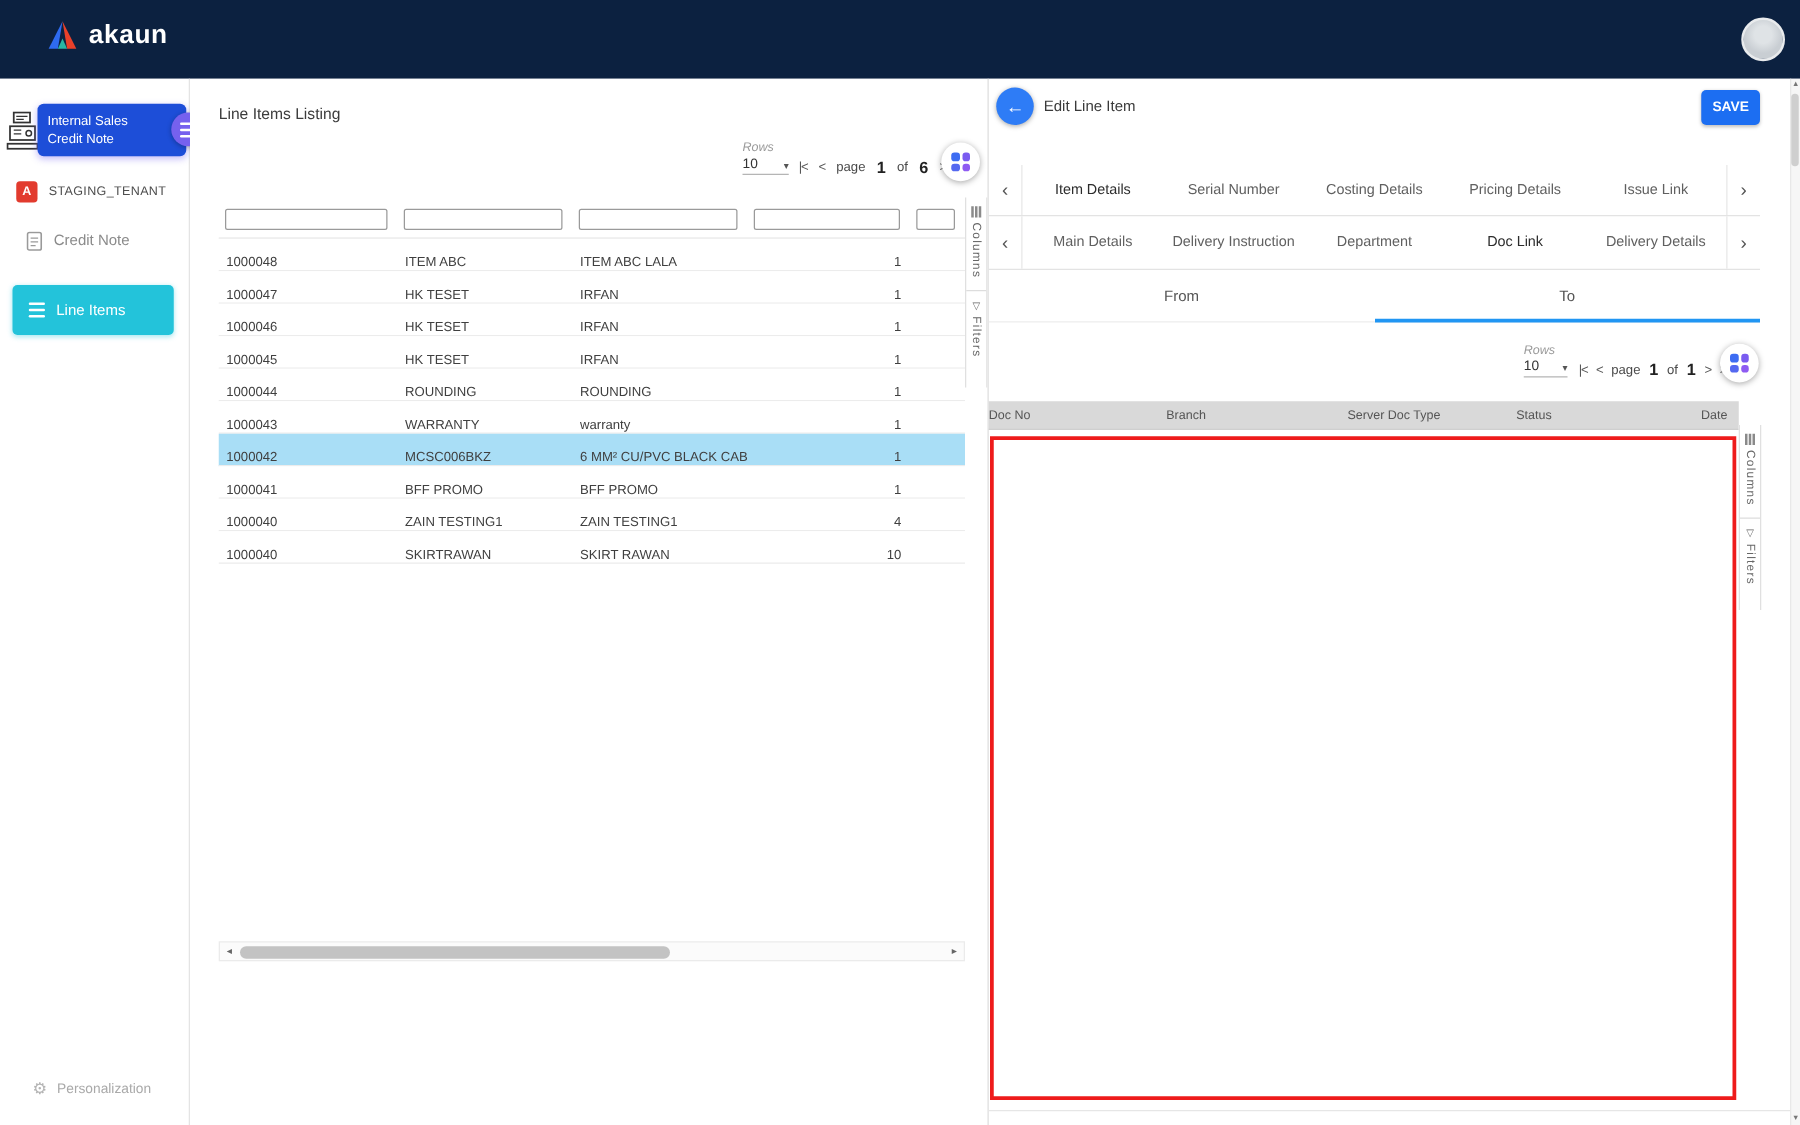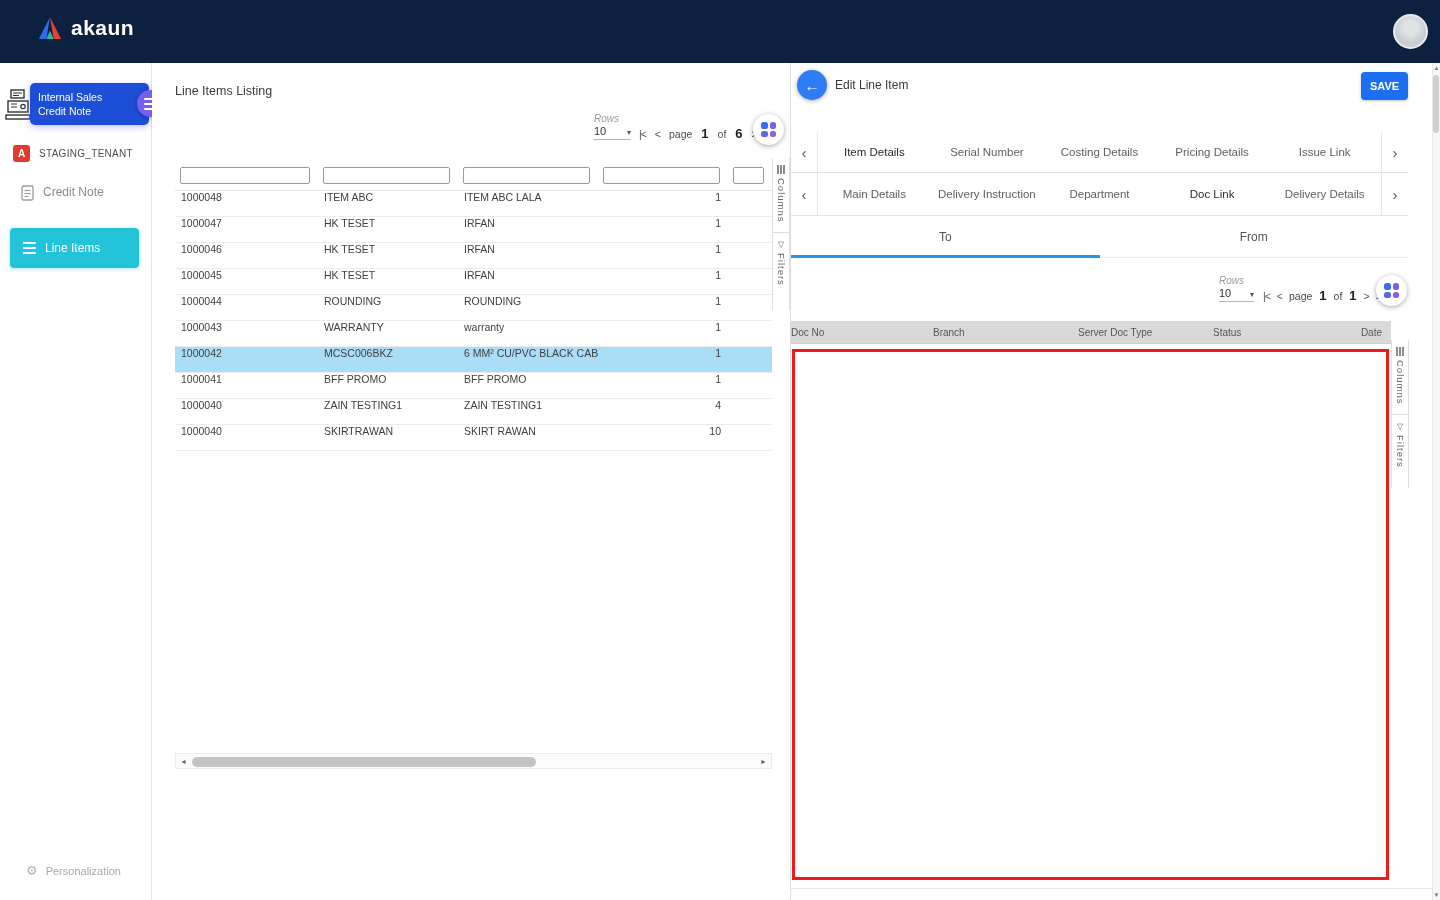--- a/index.html
+++ b/index.html
@@ -83,21 +83,21 @@
   .ltable { position:absolute; left:23px; top:95px; width:597px; }
   .lt-head { display:flex; height:24px; background:#e1e1e1; align-items:center; font-size:10.5px; color:#555;
              border-bottom:1px solid #d0d0d0; }
   .c { padding-left:6px; overflow:hidden; white-space:nowrap; }
   .c1 { width:143px; flex:none; } .c2 { width:140px; flex:none; } .c3 { width:140px; flex:none; }
   .c4 { width:130px; flex:none; text-align:right; padding-right:7px; } .c5 { flex:1; }
   .lt-filter { display:flex; height:33px; align-items:center; border-bottom:1px solid #e4e4e4; background:#fff; }
   .lt-filter .c { padding:0 8px 0 5px; }
   .lt-filter input { width:100%; height:17px; border:1px solid #9a9a9a; border-radius:2px; outline:none;
                      font-size:10px; padding:0 3px; font-family:"Liberation Sans", sans-serif; }
-  .lt-row { display:flex; height:26px; align-items:flex-start; font-size:10.5px; color:#3f3f3f;
+  .lt-row { display:flex; height:26px; align-items:flex-end; font-size:10.5px; color:#3f3f3f;
             border-bottom:1px solid #ececec; background:#fff; cursor:pointer; }
   .lt-row.selected { background:#a9def6; }
 
   .hscroll { position:absolute; left:23px; top:690px; width:597px; height:16px; background:#fbfbfb;
              border:1px solid #ebebeb; display:flex; align-items:center; justify-content:space-between;
              padding:0 4px; }
   .hscroll .arr { font-size:7px; color:#666; cursor:pointer; }
   .hscroll-thumb { position:absolute; left:16px; top:2.5px; width:344px; height:10px; background:#c3c3c3;
                    border-radius:5px; cursor:pointer; }
 
@@ -371,22 +371,22 @@
     <div class="tab-chev left">‹</div>
     <div class="tab">Main Details</div>
     <div class="tab">Delivery Instruction</div>
     <div class="tab">Department</div>
     <div class="tab active">Doc Link</div>
     <div class="tab">Delivery Details</div>
     <div class="tab-chev right">›</div>
   </div>
 
   <div class="subtabs">
+    <div class="subtab">From</div>
     <div class="subtab active">To</div>
-    <div class="subtab">From</div>
   </div>
 
   <div class="rows-label e-rows-label">Rows</div>
   <div class="rows-select e-rows-select">
     <span>10</span>
     <span class="caret">▾</span>
   </div>
   <div class="pager e-pager">
     <span class="pg-btn">|&lt;</span>
     <span class="pg-btn">&lt;</span>

